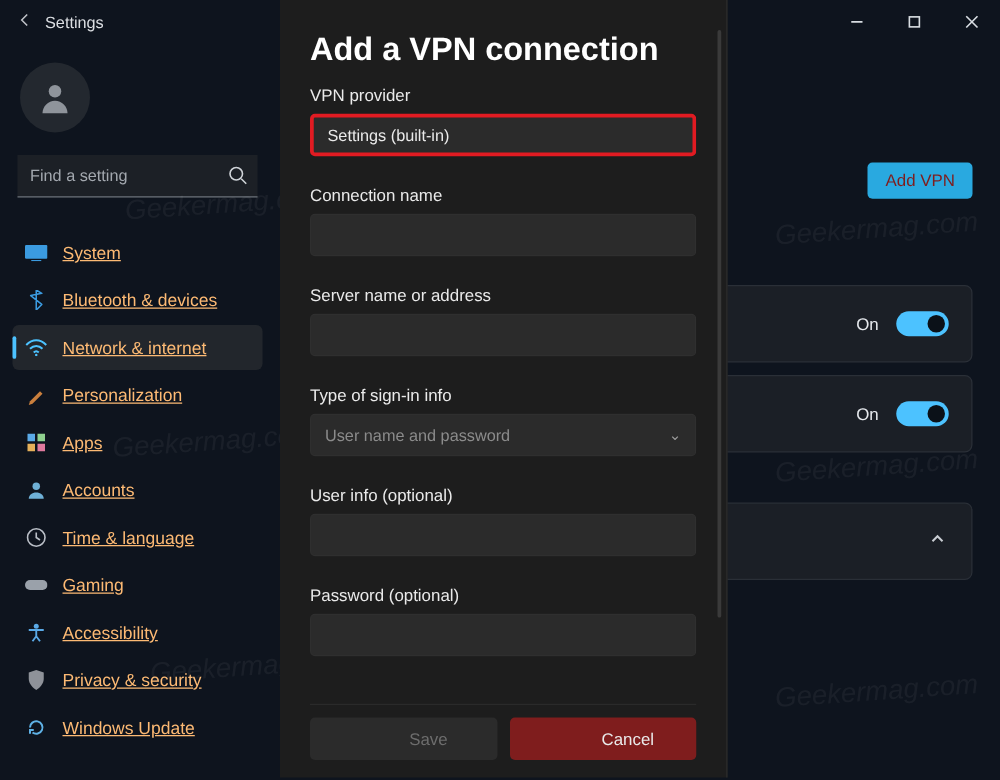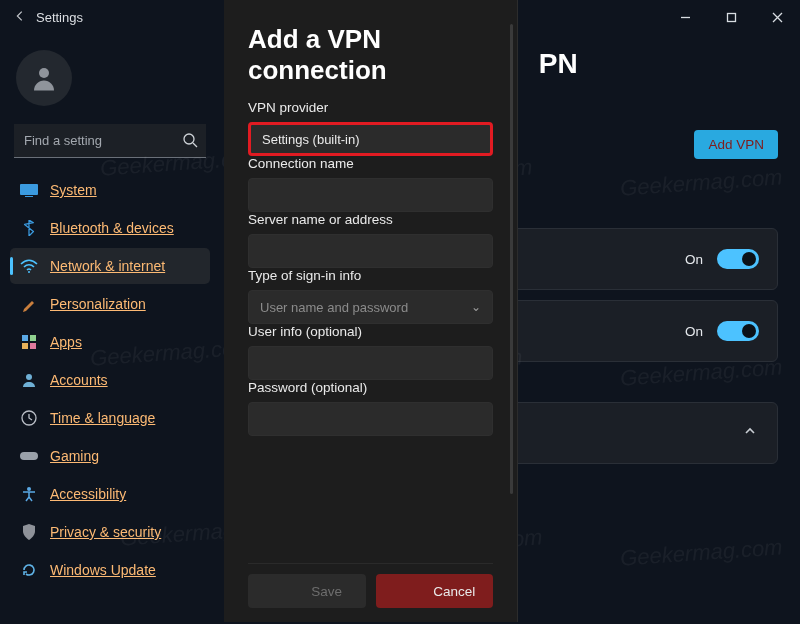--- a/index.html
+++ b/index.html
@@ -28,21 +28,21 @@
   .profile {
     display: flex; align-items: center; gap: 12px; padding: 10px 6px 18px 6px;
   }
   .avatar {
     width: 56px; height: 56px; border-radius: 50%;
     background: #23282f; display: flex; align-items: center; justify-content: center;
     color: #8f949b;
   }
   .avatar svg { width: 30px; height: 30px; fill: #8f949b; }
   .search {
-    position: relative; margin: 0 4px 14px 4px;
+    position: relative; margin: 0 4px 26px 4px;
   }
   .search input {
     width: 100%; height: 34px; background: #1c2026; border: none;
     border-bottom: 1px solid #6a7079; color: #cfd3d8; padding: 0 30px 0 10px;
     font-size: 13px; outline: none;
   }
   .search input::placeholder { color: #a3a8af; }
   .search .sico { position: absolute; right: 8px; top: 8px; color: #cfd3d8; }
   .nav { display: flex; flex-direction: column; gap: 2px; }
   .nav-item {
@@ -79,33 +79,33 @@
     content: ""; position: absolute; right: 3px; top: 3px; width: 14px; height: 14px;
     border-radius: 50%; background: #0b1118;
   }
   .expander {
     background: #1b1f26; border: 1px solid #2a2f37; border-radius: 6px;
     height: 62px; display: flex; align-items: center; justify-content: flex-end; padding: 0 20px;
   }
   .chev-up svg { width: 14px; height: 14px; stroke: #c9cdd3; fill: none; stroke-width: 1.6; }
   
   .dialog {
-    position: absolute; top: 0; left: 224px; width: 294px; height: 622px;
+    position: absolute; top: 0; left: 224px; width: 358px; height: 622px;
     background: #1d1d1d; color: #fff; border-right: 1px solid #2c2c2c;
     padding: 24px 24px 14px 24px;
     display: flex; flex-direction: column;
   }
   .dialog::after {
     
     content: ""; position: absolute; right: 4px; top: 24px; width: 3px; height: 470px;
     background: #3a3a3a; border-radius: 2px;
   }
   .dlg-title { font-size: 26px; font-weight: 600; margin-bottom: 14px; }
   .fields { flex: 1 1 auto; overflow: hidden; }
-  .field { margin-bottom: 0; }
+  .field { margin-bottom: 24px; }
   .field label { display: block; font-size: 13.5px; color: #eaeaea; margin-bottom: 7px; }
   .field .input, .field .select {
     width: 100%; height: 34px; background: #2b2b2b; border: 1px solid #2f2f2f;
     border-radius: 4px; color: #d9d9d9; font-size: 13px; padding: 0 11px;
     display: flex; align-items: center; justify-content: space-between;
   }
   .field .input:empty, .field .input.empty { color: #8b8b8b; }
   .field .select { color: #8b8b8b; }
   .highlight { border: 3px solid #e11b22 !important; height: 40px; color: #eaeaea !important; }
   .select .chev { color: #9b9b9b; font-size: 12px; }

